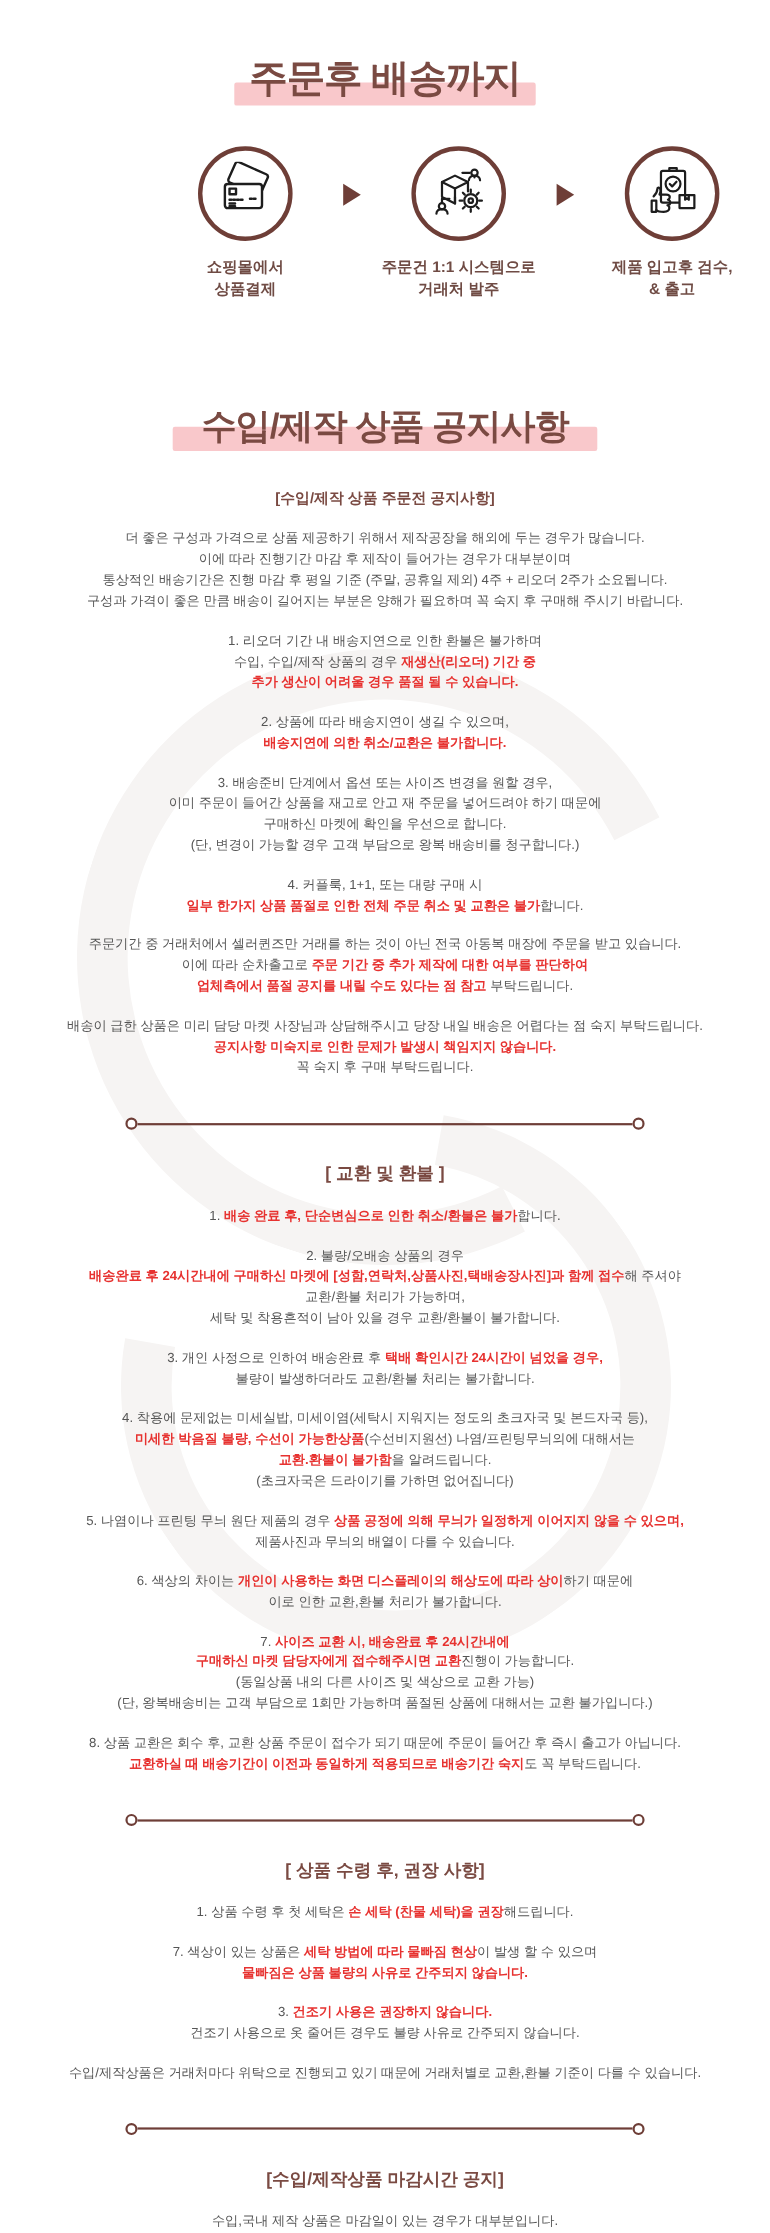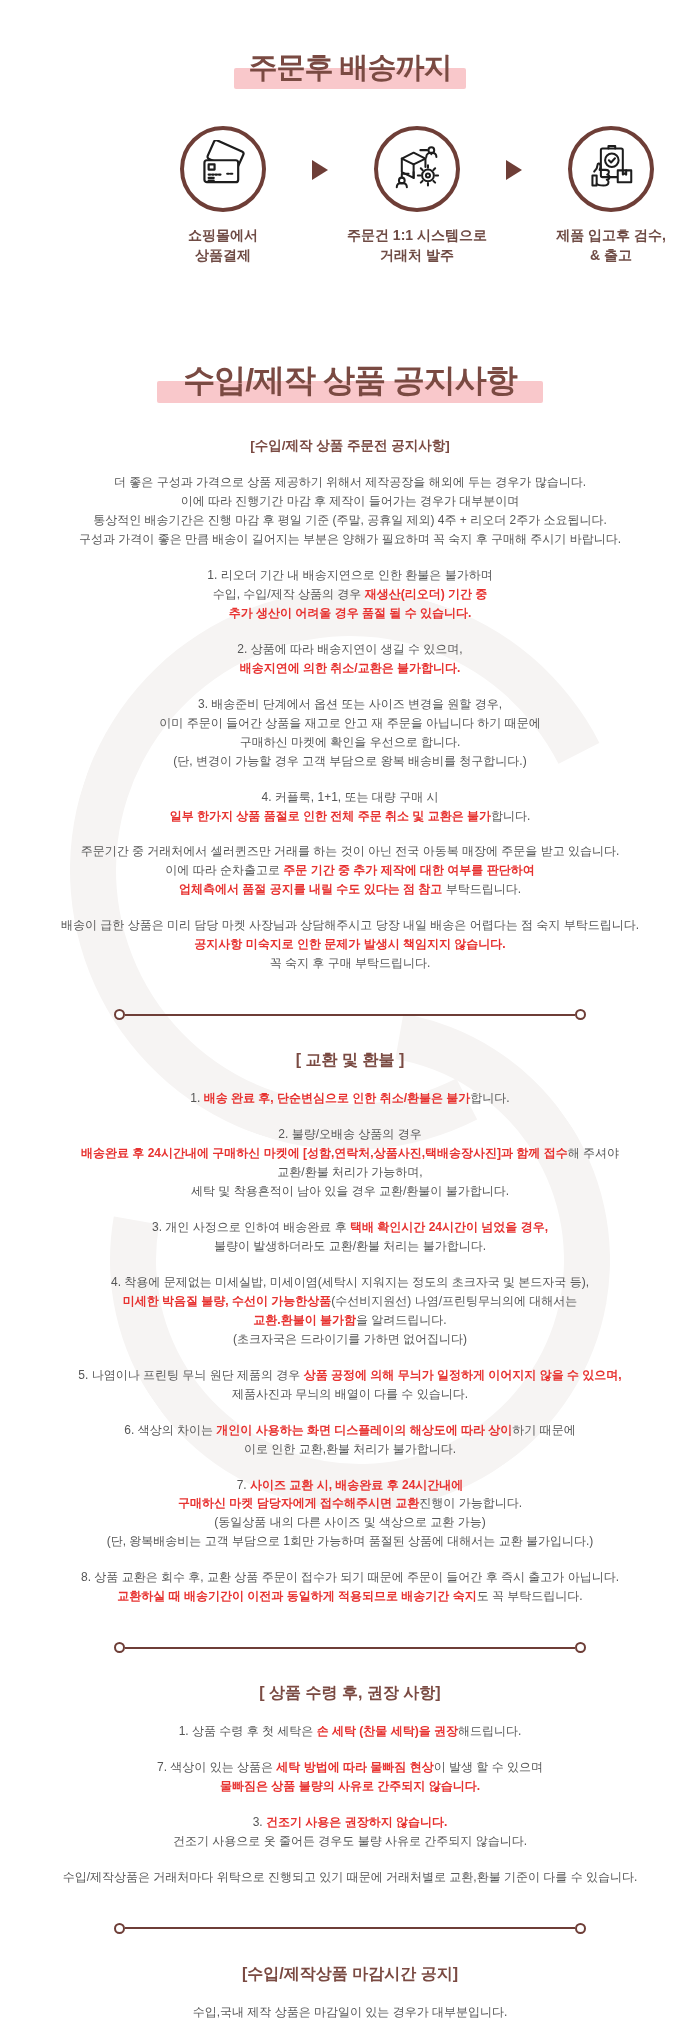--- a/index.html
+++ b/index.html
@@ -29,21 +29,21 @@
   .big-title { text-align: center; }
   .big-title .hl-wrap { position: relative; display: inline-block; }
   .big-title .hl-bar {
     position: absolute; left: -14px; right: -14px; bottom: -1px; height: 21px;
     background: #f9c8cb; z-index: 0; border-radius: 2px;
   }
   .big-title .t {
     position: relative; z-index: 1;
     font-weight: 700; color: #7a4a42; letter-spacing: -1px;
   }
-  .title1 .t { font-size: 29px; }
+  .title1 .t { font-size: 35px; }
   .title2 { margin-top: 94px; }
   .title2 .t { font-size: 32px; }
   .title2 .hl-bar { left: -26px; right: -26px; height: 22px; bottom: 0; }
 
   
   .steps { display: flex; justify-content: flex-end; align-items: flex-start; margin-top: 38px; }
   .step { width: 178px; display: flex; flex-direction: column; align-items: center; }
   .step-circle {
     width: 86px; height: 86px; border-radius: 50%;
     border: 4px solid #6e3e37; background: #fff;
@@ -184,21 +184,21 @@
           <div class="line"><span class="">1. 리오더 기간 내 배송지연으로 인한 환불은 불가하며</span></div>
           <div class="line"><span class="">수입, 수입/제작 상품의 경우 </span><span class="red b">재생산(리오더) 기간 중</span></div>
           <div class="line"><span class="red b">추가 생산이 어려울 경우 품절 될 수 있습니다.</span></div>
         </div>
         <div class="para">
           <div class="line"><span class="">2. 상품에 따라 배송지연이 생길 수 있으며,</span></div>
           <div class="line"><span class="red b">배송지연에 의한 취소/교환은 불가합니다.</span></div>
         </div>
         <div class="para">
           <div class="line"><span class="">3. 배송준비 단계에서 옵션 또는 사이즈 변경을 원할 경우,</span></div>
-          <div class="line"><span class="">이미 주문이 들어간 상품을 재고로 안고 재 주문을 아닙니다 하기 때문에</span></div>
+          <div class="line"><span class="">이미 주문이 들어간 상품을 재고로 안고 재 주문을 넣어드려야 하기 때문에</span></div>
           <div class="line"><span class="">구매하신 마켓에 확인을 우선으로 합니다.</span></div>
           <div class="line"><span class="">(단, 변경이 가능할 경우 고객 부담으로 왕복 배송비를 청구합니다.)</span></div>
         </div>
         <div class="para">
           <div class="line"><span class="">4. 커플룩, 1+1, 또는 대량 구매 시</span></div>
           <div class="line"><span class="red b">일부 한가지 상품 품절로 인한 전체 주문 취소 및 교환은 불가</span><span class="">합니다.</span></div>
         </div>
         <div class="para">
           <div class="line"><span class="">주문기간 중 거래처에서 셀러퀸즈만 거래를 하는 것이 아닌 전국 아동복 매장에 주문을 받고 있습니다.</span></div>
           <div class="line"><span class="">이에 따라 순차출고로 </span><span class="red b">주문 기간 중 추가 제작에 대한 여부를 판단하여</span></div>

